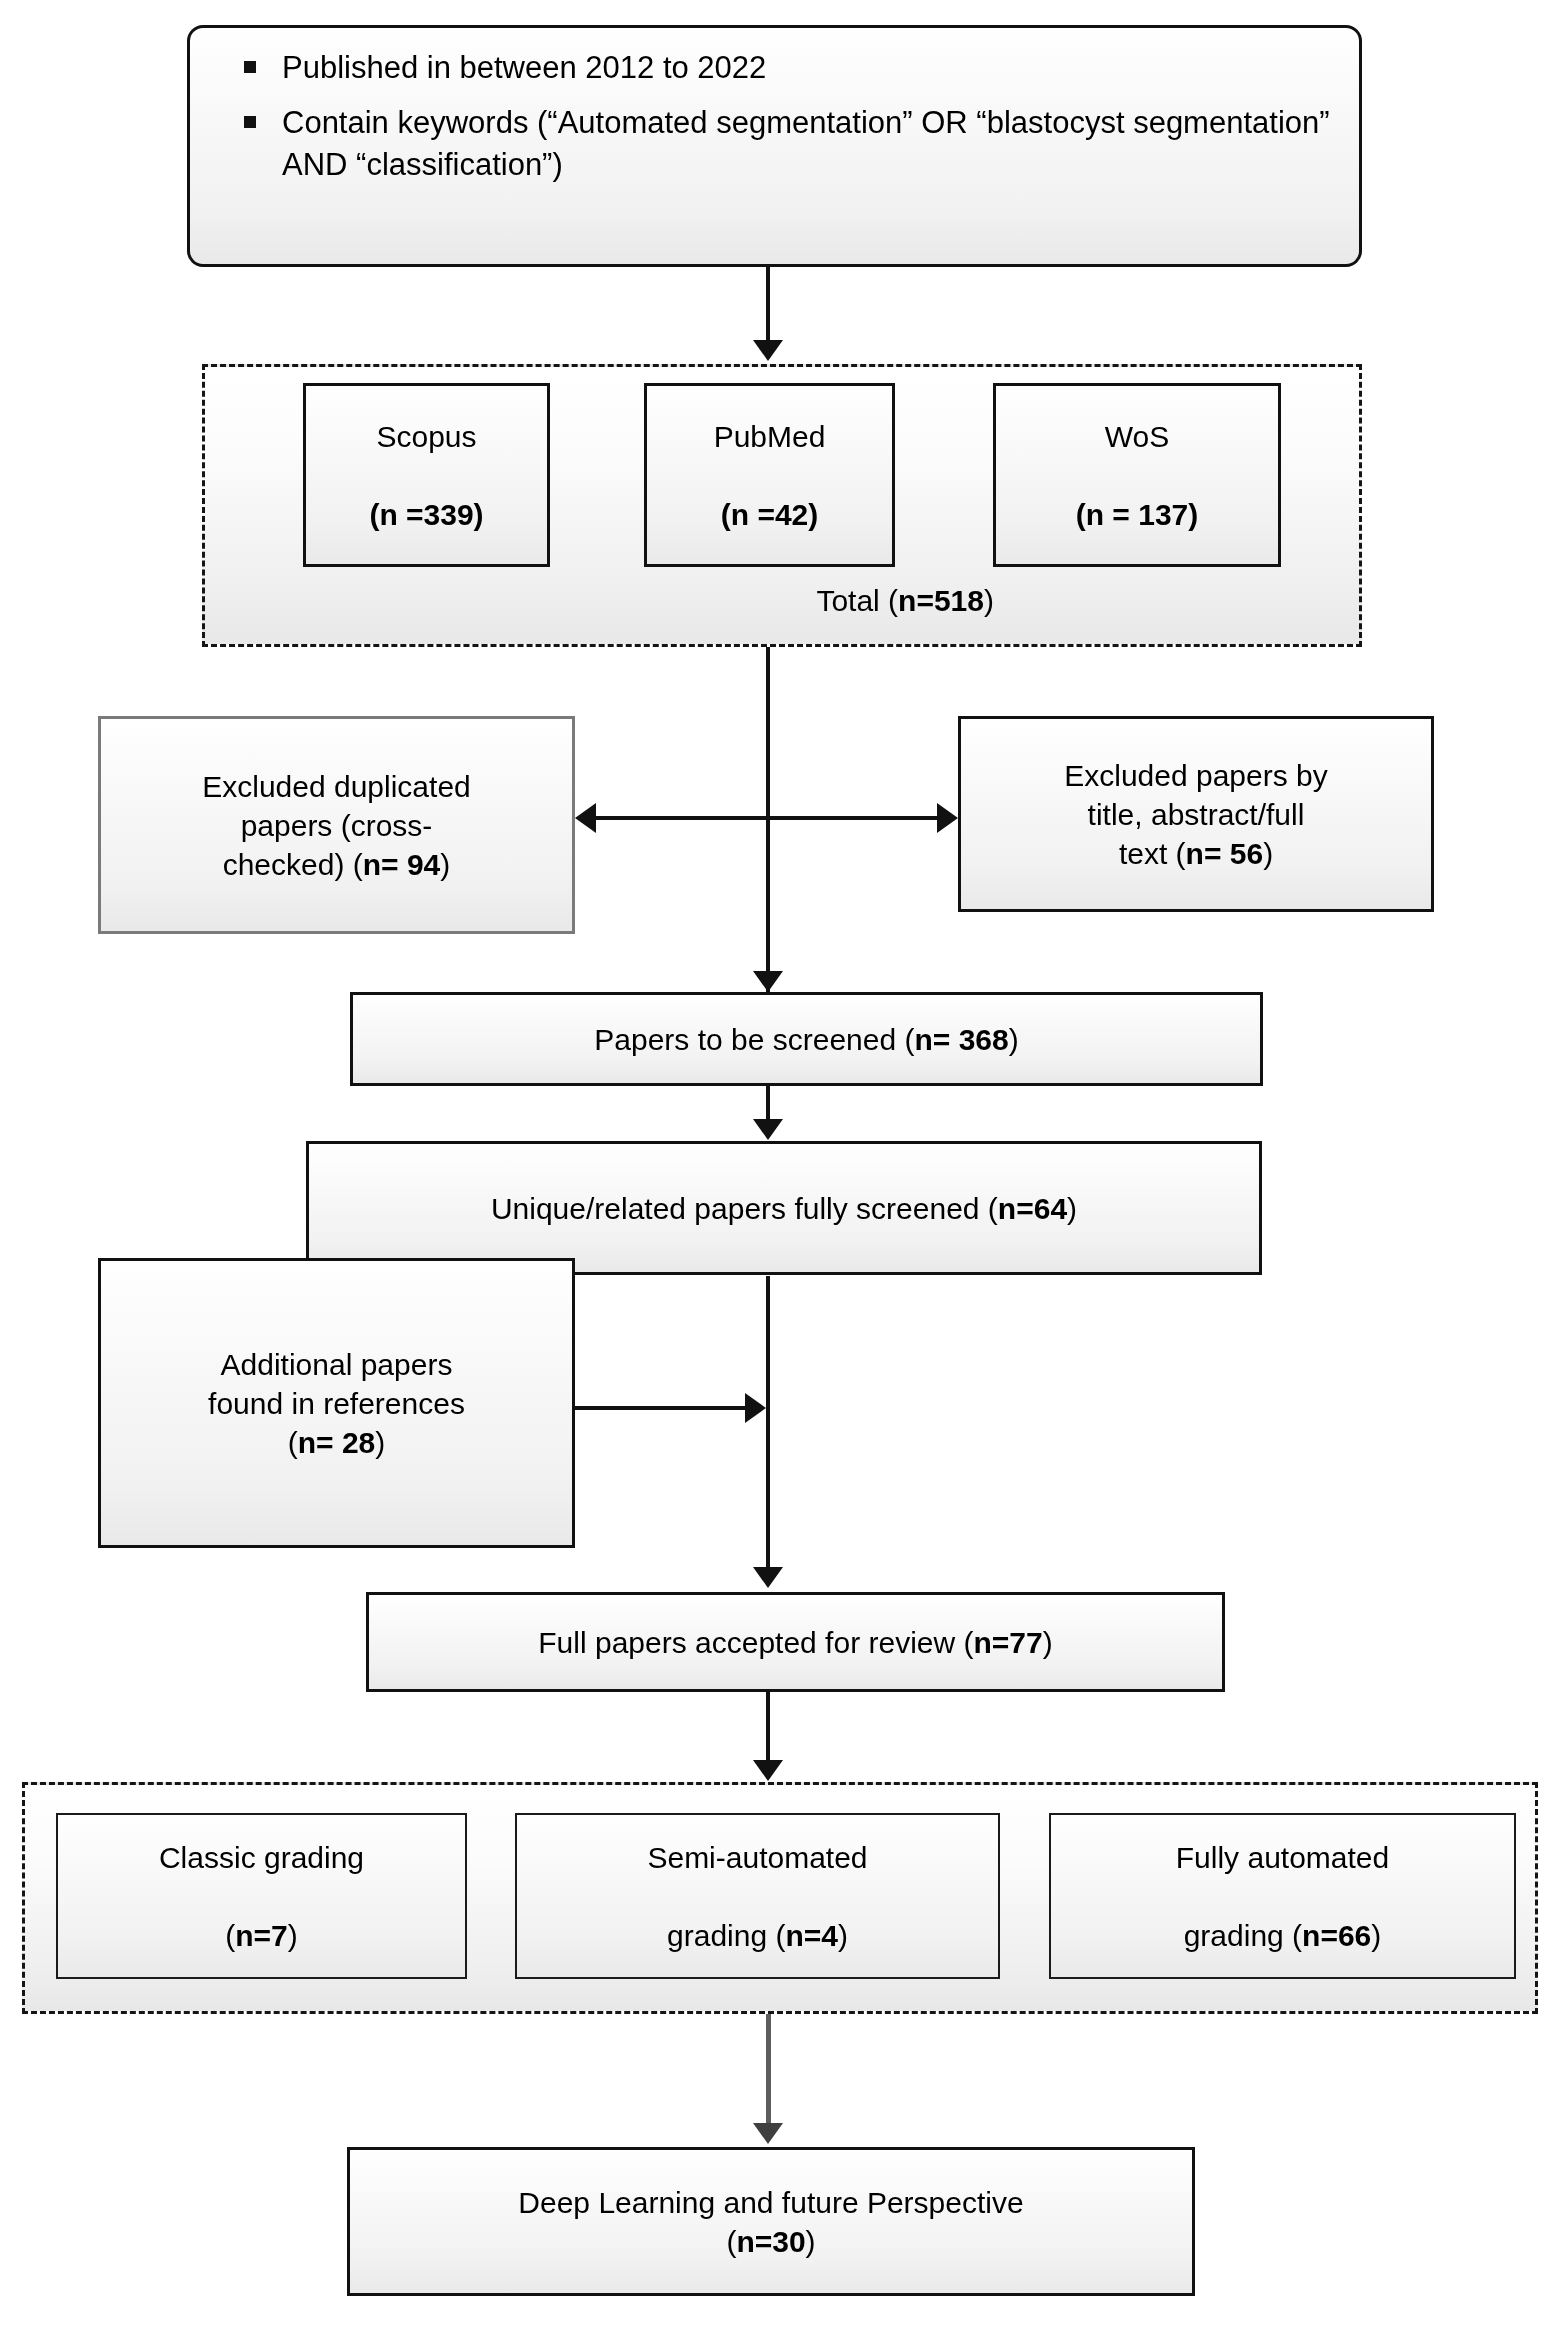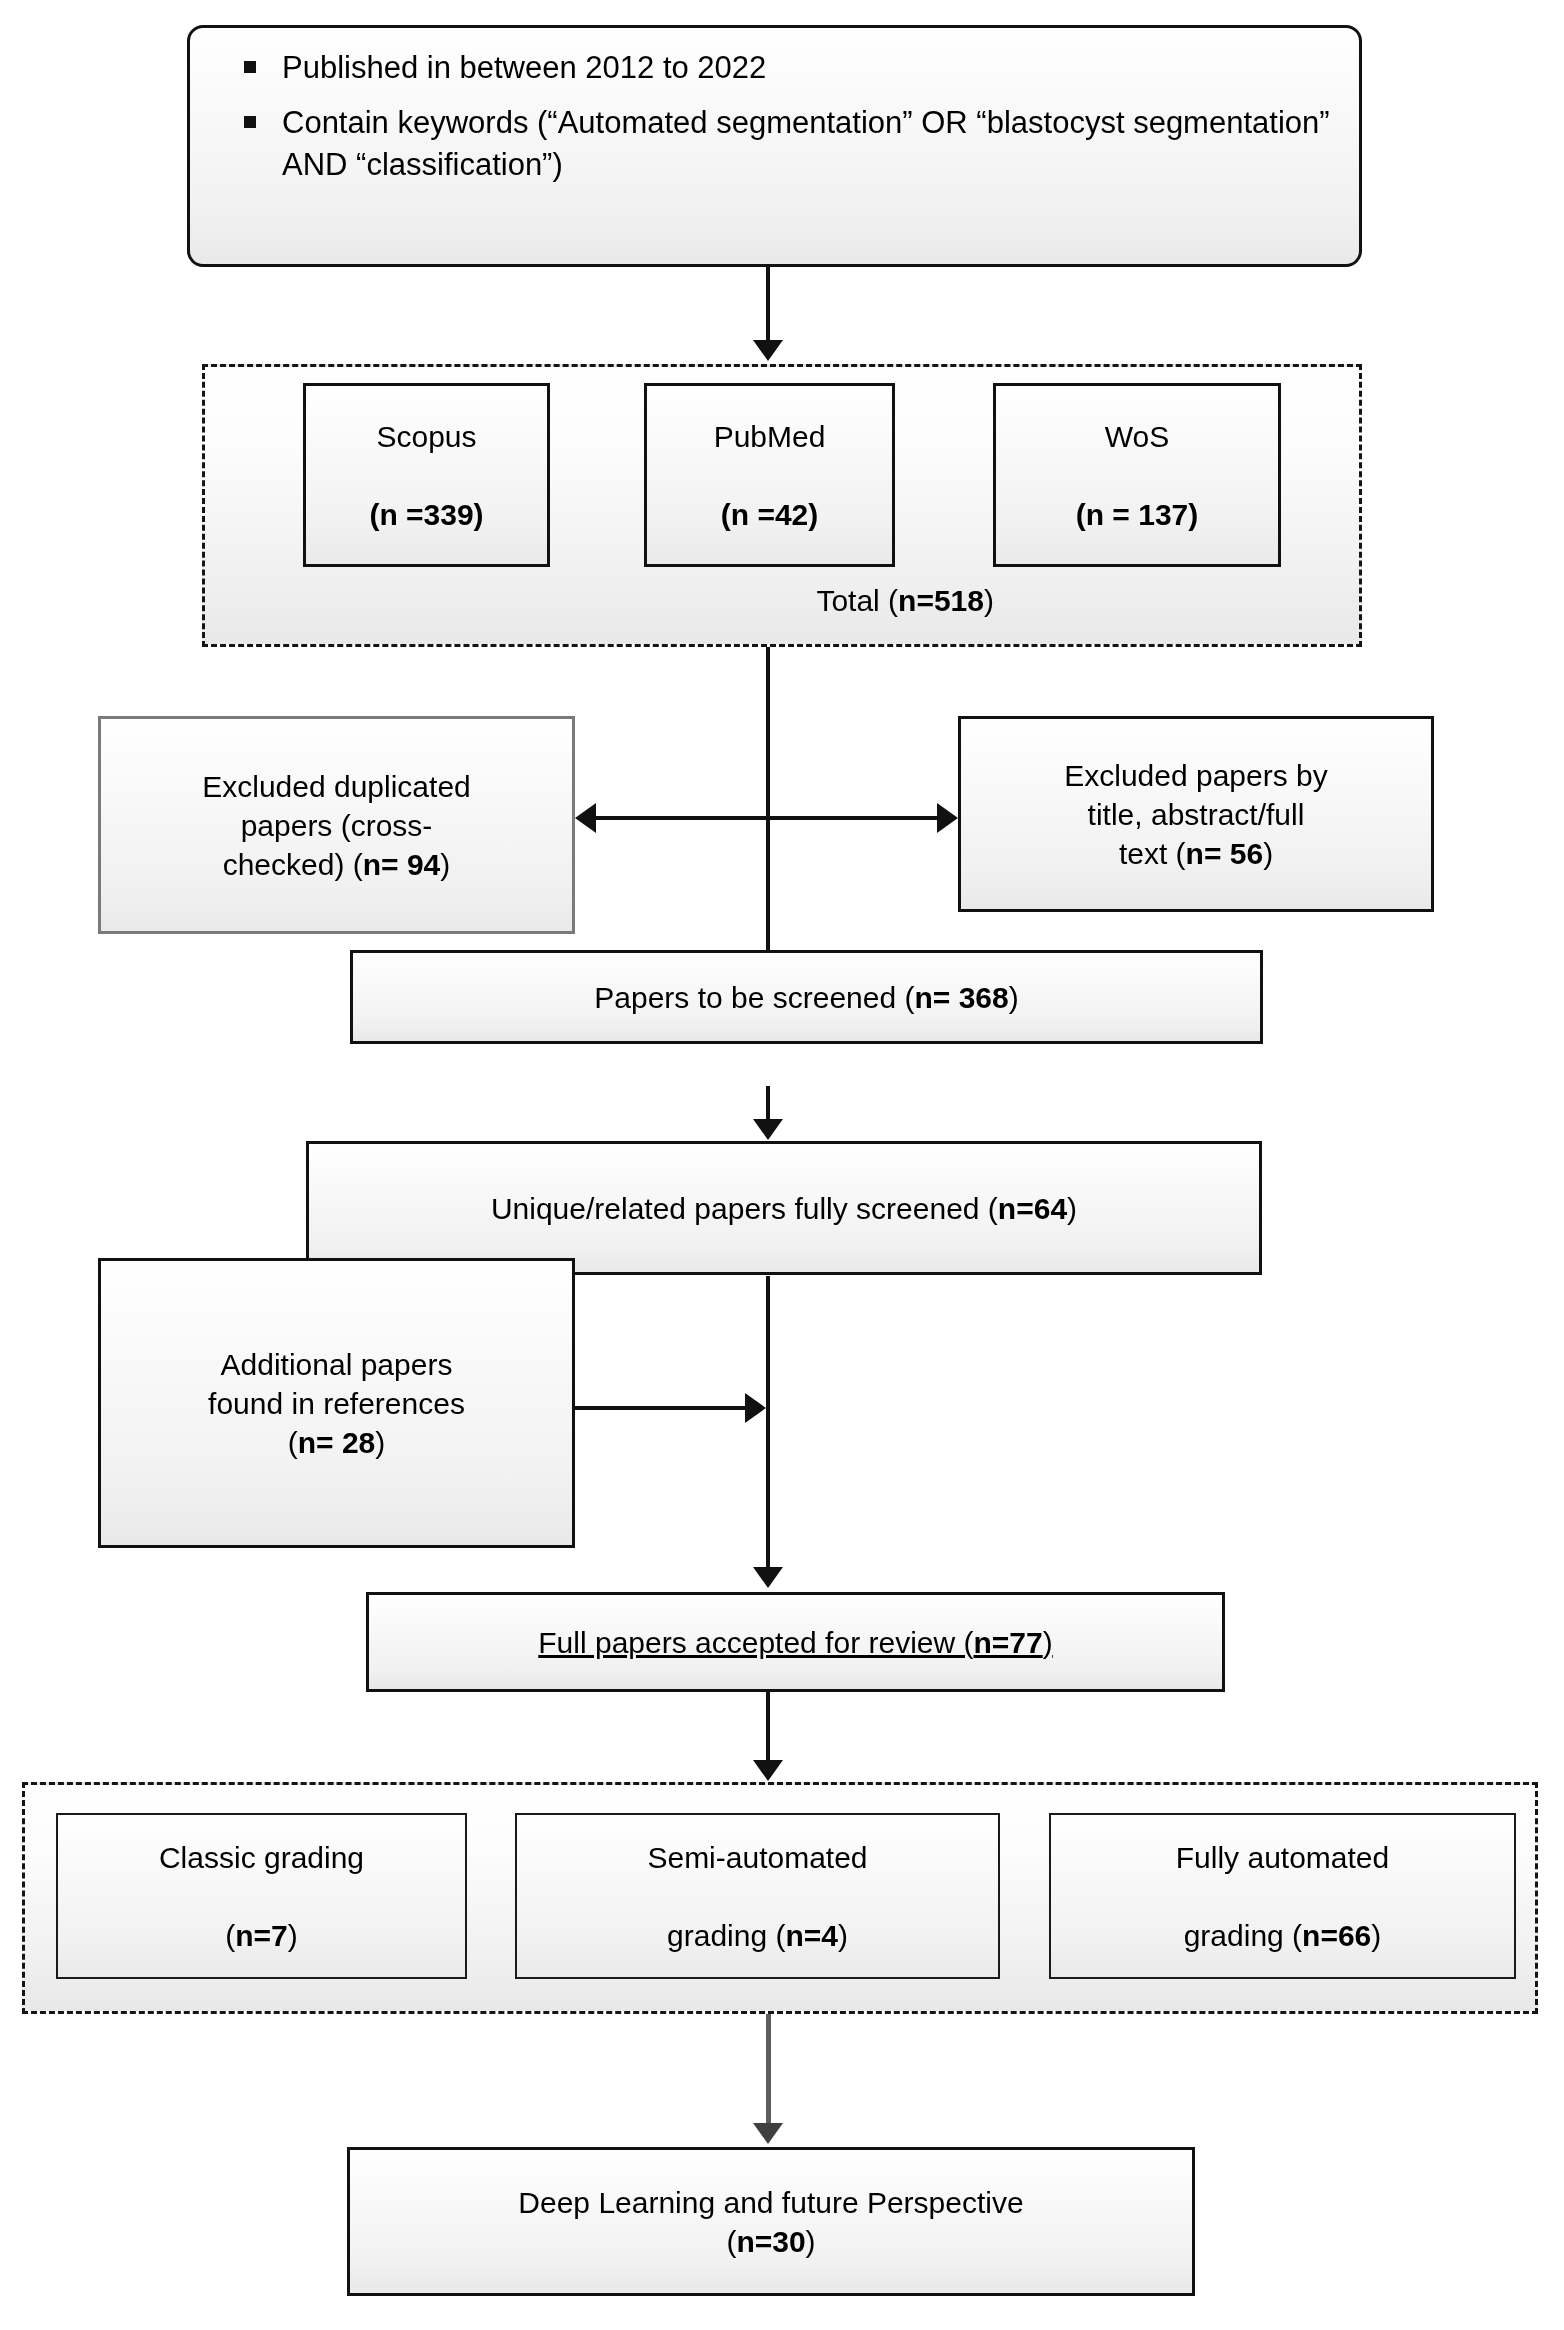--- a/index.html
+++ b/index.html
@@ -109,21 +109,21 @@
       <span>text (</span><b>n= 56</b><span>)</span>
     </div>
   </div>
 
   <div class="hline" style="left:596px;top:816px;width:173px;"></div>
   <div class="arrowleft" style="left:575px;top:803px;"></div>
 
   <div class="hline" style="left:766px;top:816px;width:171px;"></div>
   <div class="arrowright" style="left:937px;top:803px;"></div>
 
-  <div class="box b-black" style="left:350px;top:950px;width:913px;height:94px;align-items:center;">
+  <div class="box b-black" style="left:350px;top:992px;width:913px;height:94px;align-items:center;">
     <div class="boxtext">
       <span>Papers to be screened (</span><b>n= 368</b><span>)</span>
     </div>
   </div>
 
   <div class="vline" style="left:766px;top:1086px;height:34px;"></div>
   <div class="arrowdown" style="left:753px;top:1119px;"></div>
 
   <div class="box b-black" style="left:306px;top:1141px;width:956px;height:134px;">
     <div class="boxtext">
@@ -138,21 +138,21 @@
     <div class="boxtext">
       <span>Additional papers</span><br>
       <span>found in references</span><br>
       <span>(</span><b>n= 28</b><span>)</span>
     </div>
   </div>
 
   <div class="hline" style="left:575px;top:1406px;width:170px;"></div>
   <div class="arrowright" style="left:745px;top:1393px;"></div>
 
-  <div class="box b-black" style="left:366px;top:1592px;width:859px;height:100px;text-decoration:underline;">
+  <div class="box b-black" style="left:366px;top:1592px;width:859px;height:100px;">
     <div class="boxtext">
       <span>Full papers accepted for review (</span><b>n=77</b><span>)</span>
     </div>
   </div>
 
   <div class="vline" style="left:766px;top:1692px;height:72px;"></div>
   <div class="arrowdown" style="left:753px;top:1760px;"></div>
 
   <div class="dashed" style="left:22.4px;top:1782px;width:1516px;height:232px;"></div>
 

